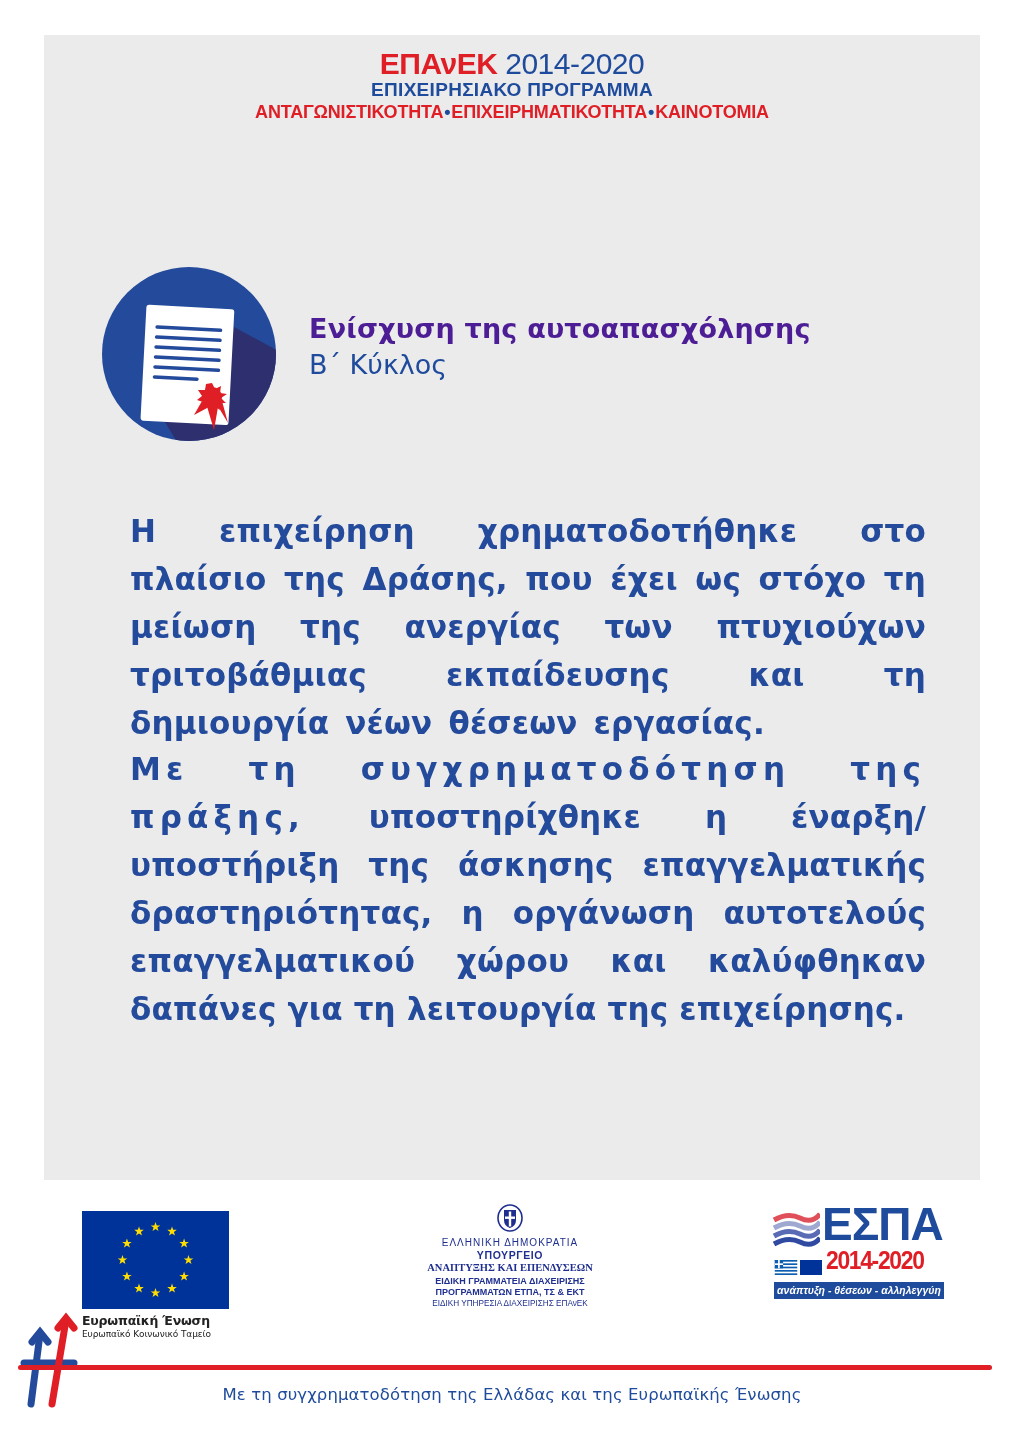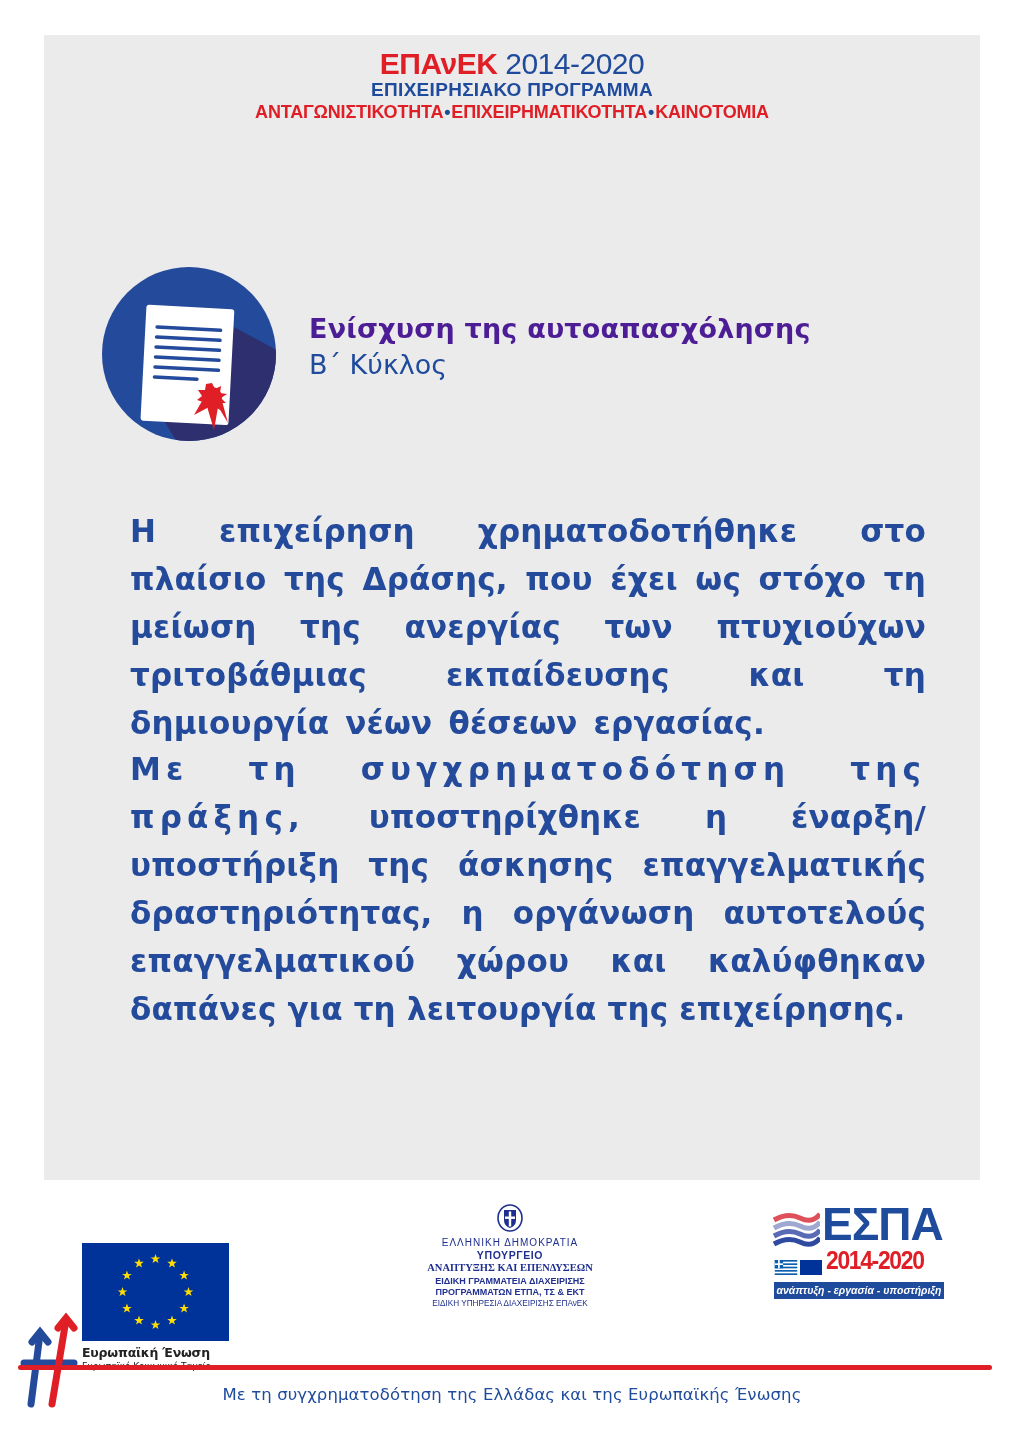--- a/index.html
+++ b/index.html
@@ -28,21 +28,21 @@
     .title-red { font-family: "DejaVu Sans", sans-serif; font-weight: bold; font-size: 27px; line-height: 36px; color: #4c1d95; letter-spacing: 0.2px; }
     .title-blue { font-family: "DejaVu Sans", sans-serif; font-size: 27px; line-height: 36px; color: #1f4b9c; }
 
     
     .para { position: absolute; left: 86px; width: 796px; font-family: "DejaVu Sans", sans-serif; font-weight: bold; font-size: 31px; line-height: 48px; color: #234a9b; text-align: justify; text-align-last: left; }
     .para1 { top: 472px; letter-spacing: 0.2px; word-spacing: 5px; }
     .para2 { top: 710px; letter-spacing: 0.2px; }
     .para2 .spaced { letter-spacing: 5.2px; word-spacing: 8px; }
 
     
-    .eu-block { position: absolute; left: 82px; top: 1211px; width: 166px; margin-top: 32px; }
+    .eu-block { position: absolute; left: 82px; top: 1211px; width: 166px; }
     .eu-flag { width: 147px; height: 98px; background: #003399; display: block; }
     .eu-name { font-family: "DejaVu Sans", sans-serif; font-weight: bold; font-size: 12.5px; color: #222; margin-top: 4px; white-space: nowrap; letter-spacing: -0.2px; }
     .eu-fund { font-family: "DejaVu Sans", sans-serif; font-size: 9px; color: #222; white-space: nowrap; letter-spacing: -0.1px; margin-top: 1px; }
 
     .hash-logo { position: absolute; left: 8px; top: 1310px; width: 70px; height: 100px; }
 
     .gov-block { position: absolute; left: 380px; top: 1204px; width: 260px; text-align: center; color: #1f2f8f; }
     .gov-emblem { display: block; margin: 0 auto 4px; width: 26px; height: 28px; }
     .gov-l1 { font-family: "Liberation Sans", sans-serif; font-size: 10px; letter-spacing: 1px; line-height: 13px; }
     .gov-l2 { font-family: "Liberation Sans", sans-serif; font-weight: bold; font-size: 10.5px; line-height: 12px; letter-spacing: 0.6px; }
@@ -202,17 +202,17 @@
     <rect y="0" width="27" height="2" fill="#0d5eaf"></rect>
     <rect y="4" width="27" height="2" fill="#0d5eaf"></rect>
     <rect y="8" width="27" height="2" fill="#0d5eaf"></rect>
     <rect y="12" width="27" height="2" fill="#0d5eaf"></rect>
     <rect y="16" width="27" height="2" fill="#0d5eaf"></rect>
     <rect width="10" height="10" fill="#0d5eaf"></rect>
     <rect x="4" width="2" height="10" fill="#ffffff"></rect>
     <rect y="4" width="10" height="2" fill="#ffffff"></rect>
   </svg>
   <div class="eu-mini"></div>
-  <div class="espa-slogan">ανάπτυξη - εργασία - υποστήριξη</div>
+  <div class="espa-slogan">ανάπτυξη - θέσεων - αλληλεγγύη</div>
 </div>
 
 <div class="red-line"></div>
 <div class="cofund">Με τη συγχρηματοδότηση της Ελλάδας και της Ευρωπαϊκής Ένωσης</div>
 
 </body></html>

